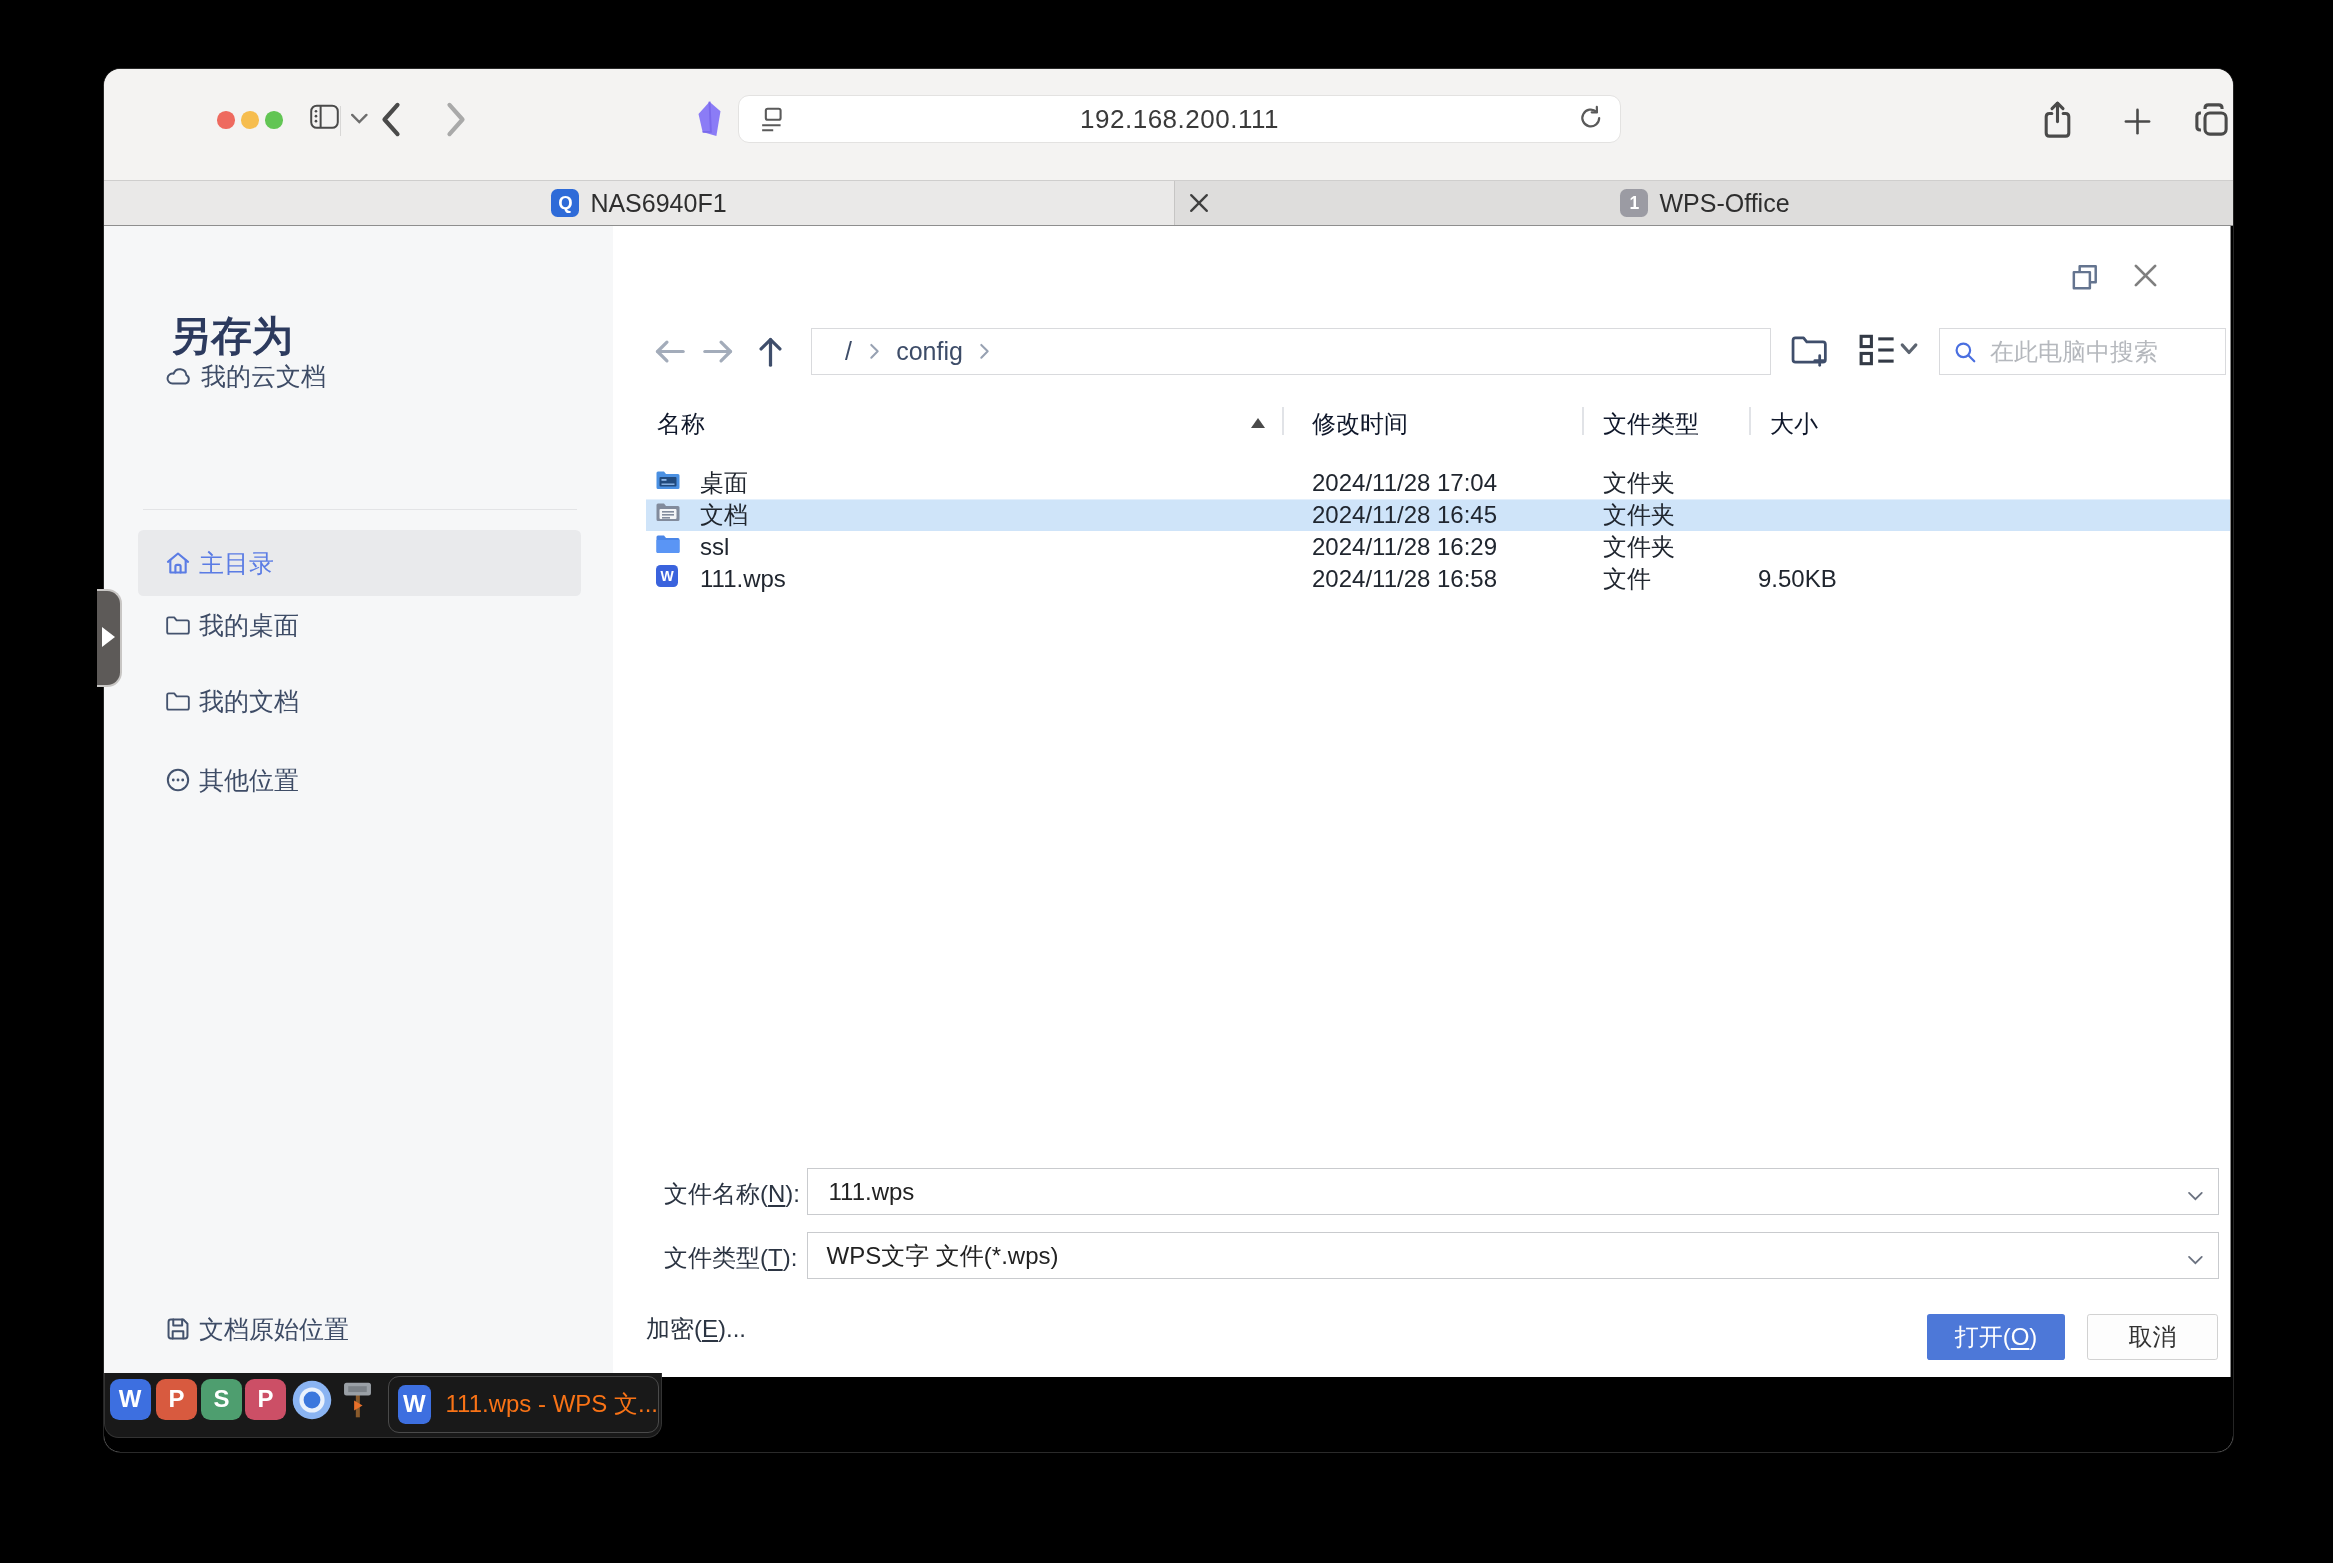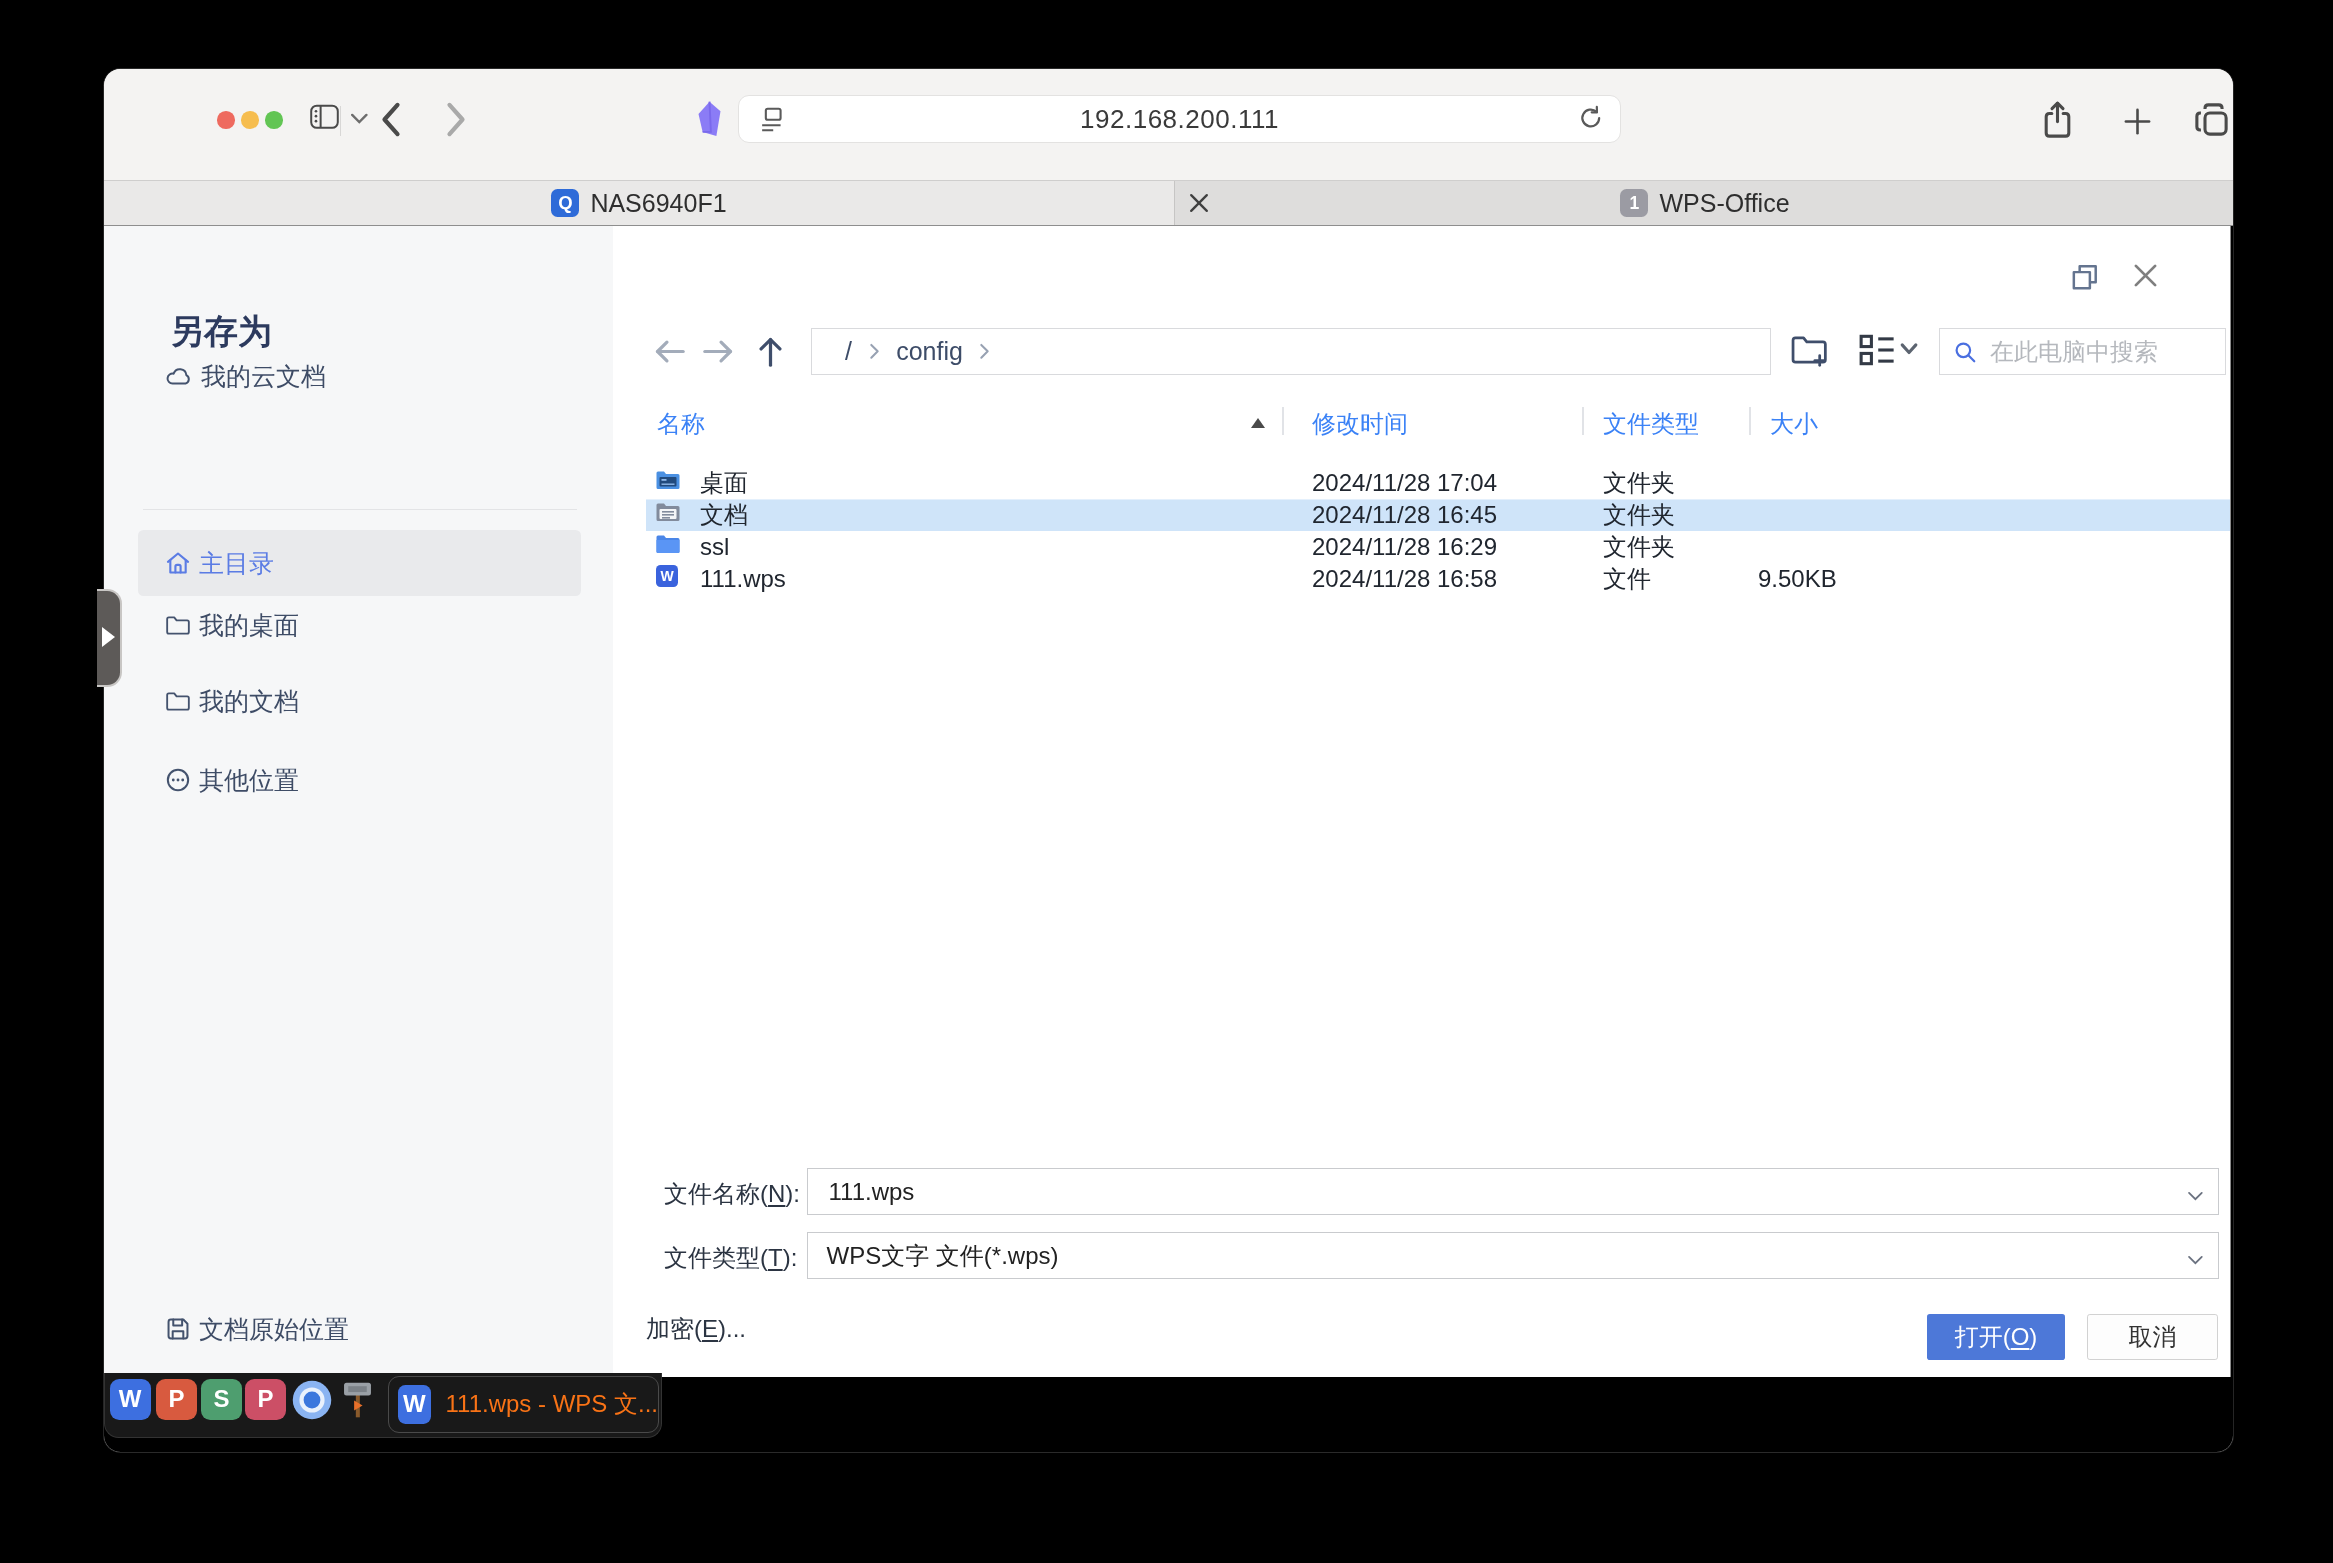--- a/index.html
+++ b/index.html
@@ -32,21 +32,21 @@
   #tab2 .favicon{background:#9b9ba3;font-size:17.5px;}
   .tablabel{font-size:25px;color:#2e2e2e;}
   #tabclose{left:1082px;top:9.2px;width:26px;height:26px;}
 
   
   #content{left:0;top:157px;width:2129px;height:1226px;background:#000;}
 
   
   #dialog{left:0;top:0;width:2127px;height:1151px;background:#fff;border-right:1.8px solid #8a8a8a;box-sizing:border-box;}
   #sidebar{left:0;top:0;width:509px;height:1151px;background:#f6f7f8;}
-  #dlg-title{left:66px;top:83px;font-size:34px;font-weight:bold;color:#2c3a5e;}
+  #dlg-title{left:66px;top:83px;font-size:41px;font-weight:bold;color:#2c3a5e;}
   .sideitem{left:34px;width:443px;height:66px;display:flex;align-items:center;gap:8px;
     padding-left:27px;box-sizing:border-box;border-radius:5.5px;color:#3e4c66;font-size:25px;}
   .sideitem svg{flex:0 0 auto;}
   #si-cloud{top:117px;}
   #si-share{top:194px;}
   #side-divider{left:39px;top:283px;width:434px;height:0.9px;background:#e3e4e6;}
   #si-home{top:304px;background:#e9eaec;color:#5b7ce4;}
   #si-desktop{top:366px;}
   #si-docs{top:442px;}
   #si-other{top:521px;}
@@ -66,21 +66,21 @@
   .crumb{font-size:25px;color:#3d4c68;}
   #btn-newfolder{left:1685px;top:103px;width:44px;height:44px;}
   #btn-view{left:1752px;top:103px;width:66px;height:44px;}
   #searchbox{left:1835px;top:102px;width:287px;height:47px;border:0.9px solid #d9dadd;background:#fff;
     box-sizing:border-box;display:flex;align-items:center;gap:11px;padding-left:13px;}
   #searchbox input{border:none;outline:none;width:222px;font-size:24px;color:#333;background:transparent;
     font-family:"Liberation Sans","DejaVu Sans",sans-serif;}
   #searchbox input::placeholder{color:#b5b8bd;}
 
   
-  .th{top:182px;font-size:24px;color:#3b82f6;}
+  .th{top:182px;font-size:24px;color:#0f172a;}
   #th-name{left:553px;} #th-date{left:1208px;} #th-type{left:1499px;} #th-size{left:1666px;}
   #sort-asc{left:1147px;top:192px;width:0;height:0;border-left:7.4px solid transparent;
     border-right:7.4px solid transparent;border-bottom:10px solid #4a4a4a;}
   .colsep{top:181px;width:1.8px;height:28px;background:#e1e3e7;}
   #cs1{left:1178px;} #cs2{left:1478px;} #cs3{left:1645px;}
 
   
   #rows{left:542px;top:241px;width:1584px;}
   .row{position:relative;width:100%;height:32px;}
   .row.selected{background:#cfe4f9;box-shadow:inset 0 0.9px 0 #e4f0fc;}

